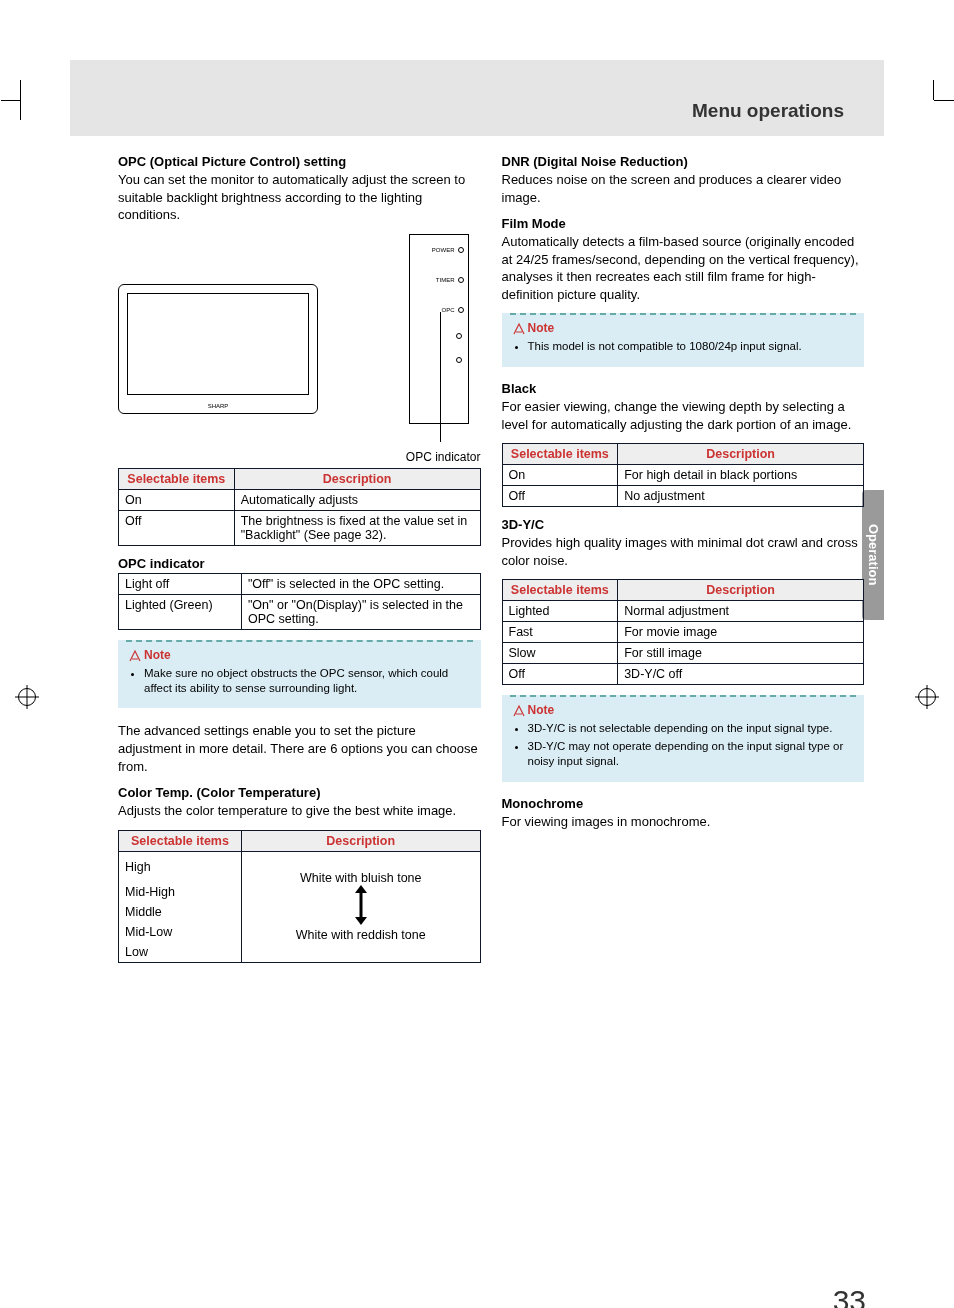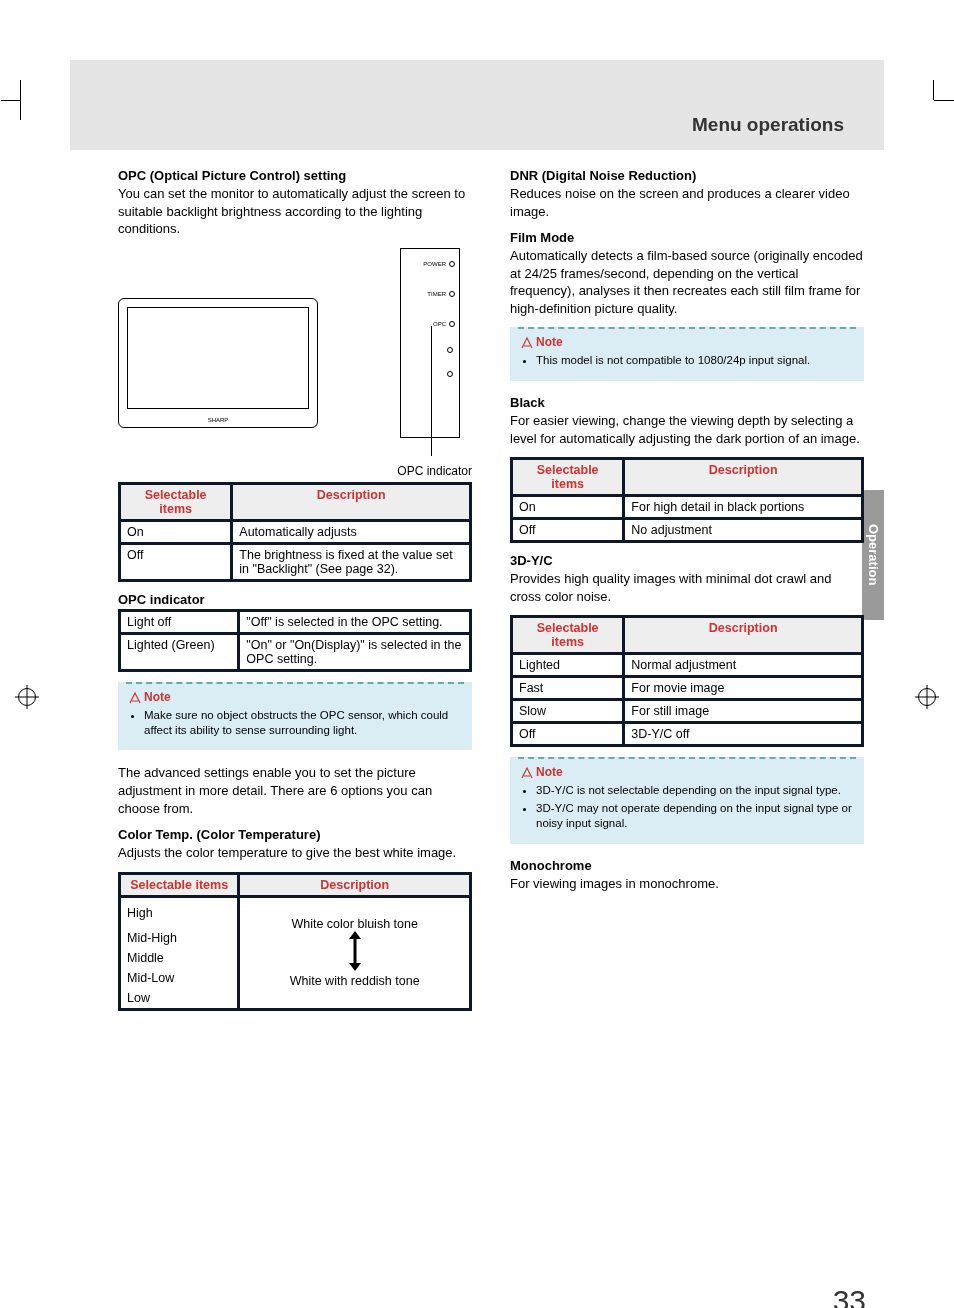--- a/index.html
+++ b/index.html
@@ -14,35 +14,35 @@
   .reg-top, .reg-bottom { position: absolute; left: 50%; transform: translateX(-50%); }
   .reg-top { top: 30px; }
   .reg-left, .reg-right { position: absolute; top: 48%; }
   .reg-left { left: 18px; }
   .reg-right { right: 18px; }
   .regmark { width:18px; height:18px; border:1px solid #000; border-radius:50%; position:relative; background:#fff;}
   .regmark::before, .regmark::after { content:""; position:absolute; background:#000; }
   .regmark::before { left:50%; top:-4px; bottom:-4px; width:1px; transform:translateX(-50%);}
   .regmark::after { top:50%; left:-4px; right:-4px; height:1px; transform:translateY(-50%);}
 
-  .header-band { background:#e5e5e5; margin: 60px 70px 0 70px; height: 90px; position: relative; }
+  .header-band { background:#e5e5e5; margin: 60px 70px 0 70px; height: 76px; position: relative; }
   .header-title { position:absolute; right:40px; bottom:14px; font-size:19px; font-weight:bold; color:#333; }
 
   .side-tab { position:absolute; right:70px; top:430px; width:22px; height:130px; background:#9a9a9a; color:#fff; font-weight:bold; writing-mode:vertical-rl; text-align:center; font-size:13px; display:flex; align-items:center; justify-content:center; border-radius:4px 0 0 4px;}
 
-  .content { display:flex; gap:38px; padding: 18px 90px 0 118px; position:relative;}
+  .content { display:flex; gap:21px; padding: 18px 90px 0 118px; position:relative;}
   .col { flex:1 1 0; }
 
   .sec-title { font-weight:bold; font-size:13px; margin-bottom:2px;}
   p { line-height:1.35; margin-bottom:10px; }
   .h2 { font-weight:bold; font-size:17px; margin: 14px 0 4px 0;}
   .h2 .sq { display:inline-block; width:11px; height:11px; background:#000; margin-right:6px; vertical-align:middle; position:relative; top:-1px;}
 
   table { border-collapse: collapse; width: 100%; margin-bottom:10px; }
-  th, td { border:3px solid #0f172a; padding:3px 6px; font-size:12.5px; text-align:left; vertical-align:top;}
+  th, td { border:1px solid #0f172a; padding:3px 6px; font-size:12.5px; text-align:left; vertical-align:top;}
   th { background:#eee; color:#c33; font-weight:bold; text-align:center; }
   .narrow th:first-child, .narrow td:first-child { width: 32%; }
 
   .note-box { background:#dbedf4; border: none; padding:8px 10px 10px 10px; margin:8px 0 14px 0; font-size:11.5px; position:relative;}
   .note-box::before { content:""; position:absolute; left:8px; right:8px; top:0; border-top:2px dashed #6aa;}
   .note-label { font-weight:bold; color:#c33; font-size:12px;}
   .note-icon { display:inline-block; width:14px; height:14px; vertical-align:middle; margin-right:2px; position:relative;}
   .note-icon svg { width:14px; height:14px;}
   .note-box ul { list-style:disc; margin-left:16px; margin-top:3px;}
   .note-box li { margin-bottom:3px; line-height:1.3;}
@@ -163,21 +163,21 @@
             </tr>
         <tr>
           <td style="padding:0;">
             <div style="padding:8px 6px;">High</div>
             <div style="padding:3px 6px;">Mid-High</div>
             <div style="padding:3px 6px;">Middle</div>
             <div style="padding:3px 6px;">Mid-Low</div>
             <div style="padding:3px 6px;">Low</div>
           </td>
           <td class="ct-desc-cell">
-            <div>White color bluish tone</div>
+            <div>White with bluish tone</div>
             <div class="arrow-ud"><span class="up"></span><span class="dn"></span></div>
             <div>White with reddish tone</div>
           </td>
         </tr>
       </tbody>
         </table>
     </div>
 
     <div class="col">
       <div class="sec-title">DNR (Digital Noise Reduction)</div>

